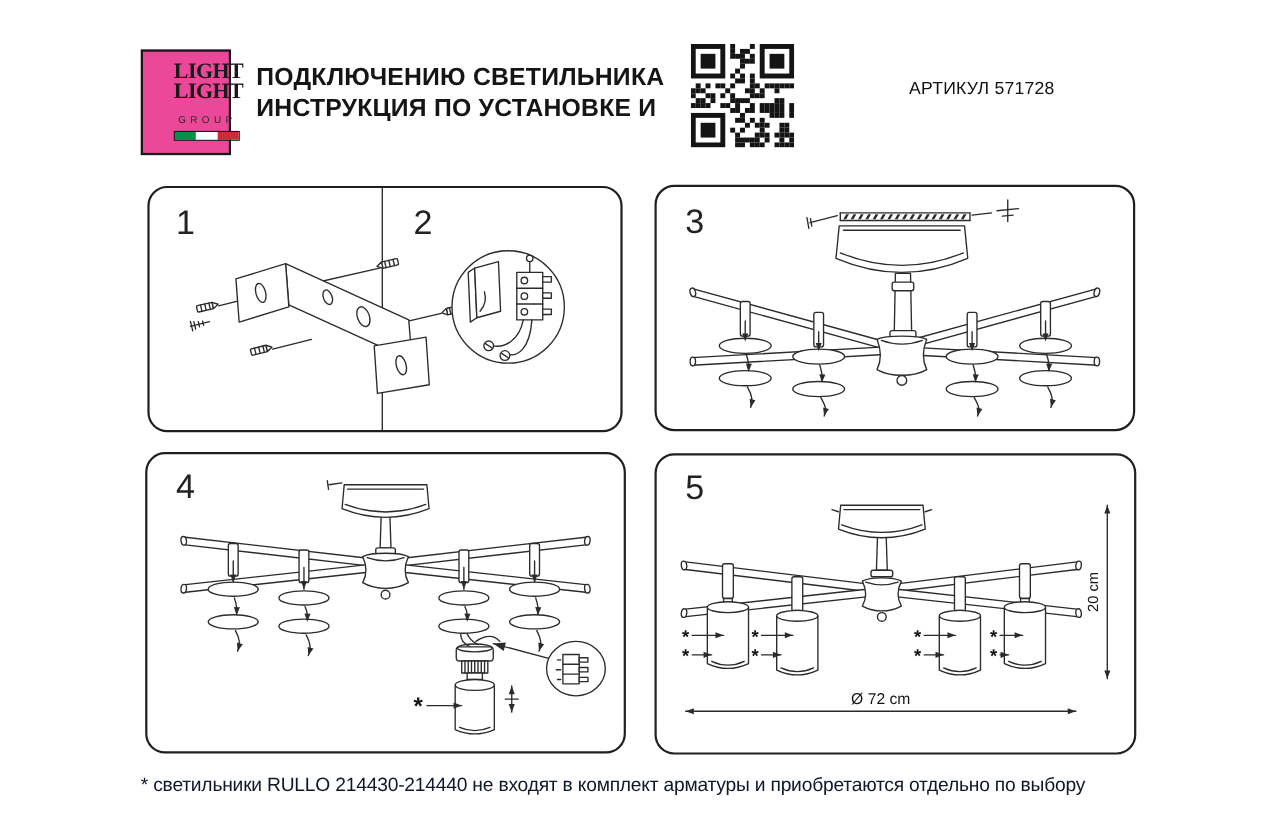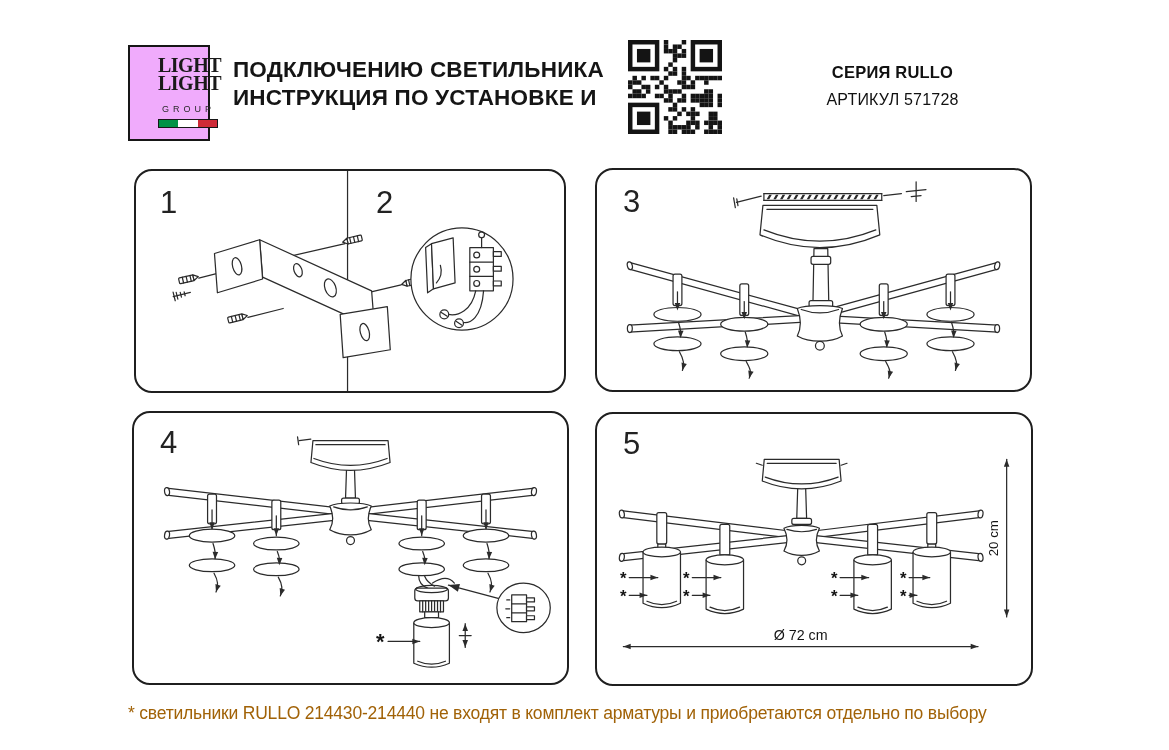--- a/index.html
+++ b/index.html
@@ -1,19 +1,19 @@
 <!DOCTYPE html>
 <html><head>
 <meta charset="utf-8">
 <style>
   html,body{margin:0;padding:0;background:#fff;}
   body{width:1169px;height:750px;position:relative;font-family:"Liberation Sans",sans-serif;color:#111;}
   .abs{position:absolute;}
   
-  .logo-box{left:128px;top:45px;width:82px;height:96px;border:2px solid #161616;box-sizing:border-box;text-align:center;background:#f0abfc;padding-left:28px;}
+  .logo-box{left:128px;top:45px;width:82px;height:96px;border:2px solid #161616;box-sizing:border-box;text-align:center;background:#ec4899;padding-left:28px;}
   .logo-word{font-family:"Liberation Serif",serif;font-weight:700;font-size:20px;line-height:18px;letter-spacing:-0.5px;color:#1a1a1a;}
   .logo-word.first{margin-top:9px;}
   .logo-group{font-size:9px;letter-spacing:4px;margin-top:12px;padding-left:4px;color:#2a2a2a;}
   .flag{width:58px;height:7px;margin:5px auto 0;border:1px solid #161616;display:flex;}
   .flag div{flex:1;}
   .title{left:233px;top:56px;font-size:22.5px;font-weight:700;line-height:27.5px;letter-spacing:0.2px;color:#151515;}
   .series-block{left:785px;top:63px;width:215px;text-align:center;}
   .series{font-size:16.5px;font-weight:700;letter-spacing:0.2px;}
   .article{font-size:16px;font-weight:400;margin-top:9px;letter-spacing:0.2px;}
   
@@ -22,21 +22,21 @@
   #p3{left:595px;top:168px;width:437px;height:224px;}
   #p4{left:132px;top:411px;width:437px;height:274px;}
   #p5{left:595px;top:412px;width:438px;height:274px;}
   .step-num{position:absolute;font-size:31px;line-height:31px;color:#222;}
   .panel svg{position:absolute;left:0;top:0;}
   
   .ln{fill:none;stroke:#2b2b2b;stroke-width:1.25;stroke-linecap:round;stroke-linejoin:round;}
   .wh{fill:#fff;stroke:#2b2b2b;stroke-width:1.25;stroke-linejoin:round;}
   .hatch{stroke:#2b2b2b;stroke-width:4.6;stroke-dasharray:2.6 4.2;fill:none;}
   text.lbl{font-family:"Liberation Sans",sans-serif;fill:#141414;}
-  .footnote{left:128px;top:703px;font-size:17.5px;letter-spacing:-0.2px;color:#a16207;}
+  .footnote{left:128px;top:703px;font-size:17.5px;letter-spacing:-0.2px;color:#0f172a;}
 </style>
 </head>
 <body>
 
 <div>
 
   <div class="abs logo-box">
     <div class="logo-word first">LIGHT</div>
     <div class="logo-word">LIGHT</div>
     <div class="logo-group">GROUP</div>
@@ -186,21 +186,20 @@
       <rect x="8.952380952380953" y="8.952380952380953" width="13.428571428571429" height="13.428571428571429" fill="#141414"></rect>
       <rect x="62.66666666666667" y="0" width="31.333333333333336" height="31.333333333333336" fill="#141414"></rect>
       <rect x="67.14285714285714" y="4.476190476190476" width="22.38095238095238" height="22.38095238095238" fill="#ffffff"></rect>
       <rect x="71.61904761904762" y="8.952380952380953" width="13.428571428571429" height="13.428571428571429" fill="#141414"></rect>
       <rect x="0" y="62.66666666666667" width="31.333333333333336" height="31.333333333333336" fill="#141414"></rect>
       <rect x="4.476190476190476" y="67.14285714285714" width="22.38095238095238" height="22.38095238095238" fill="#ffffff"></rect>
       <rect x="8.952380952380953" y="71.61904761904762" width="13.428571428571429" height="13.428571428571429" fill="#141414"></rect>
     </svg>
 
   <div class="abs series-block">
-    <div class="series">СЕРИЯ RULLO</div>
     <div class="article">АРТИКУЛ 571728</div>
   </div>
 
   <div id="p12" class="panel">
     <div class="step-num" style="left:24px;top:16px">1</div>
     <div class="step-num" style="left:240px;top:16px">2</div>
     <svg width="428" height="220" viewBox="0 0 432 224">
       <line class="ln" x1="213.5" y1="0" x2="213.5" y2="224"></line>
 
       <g>

